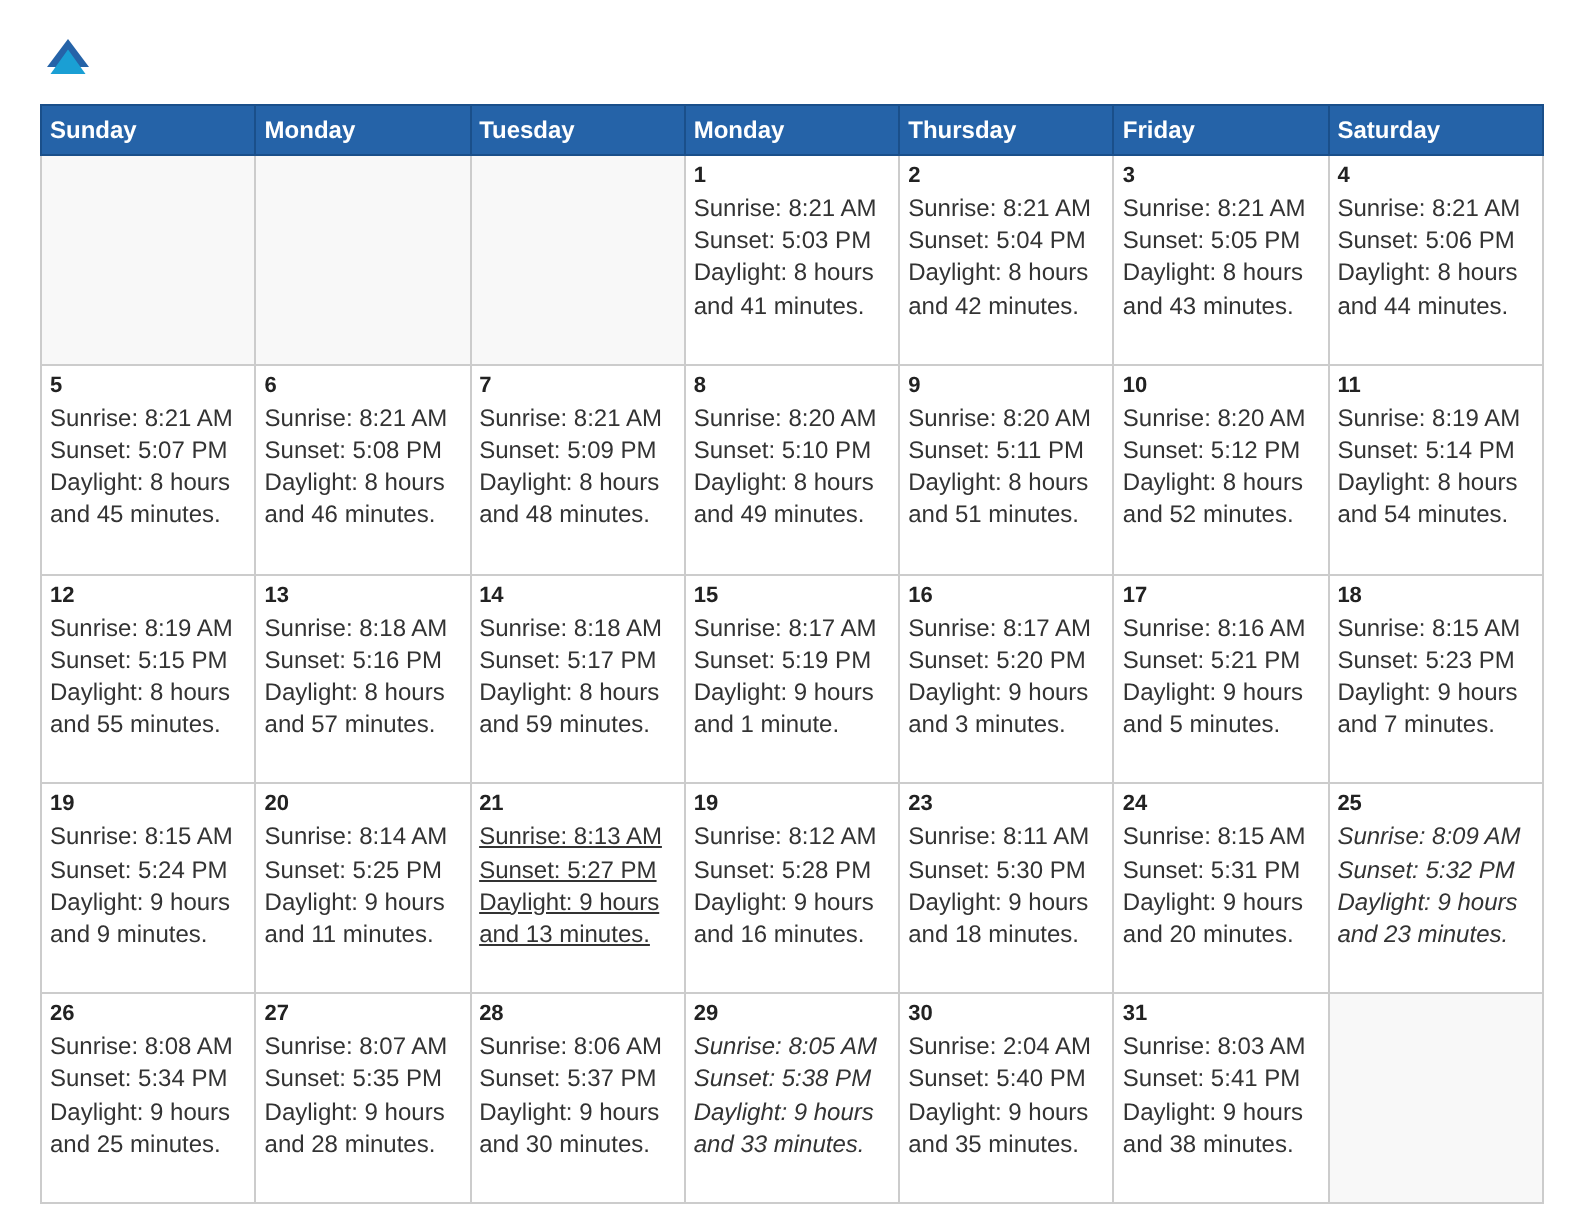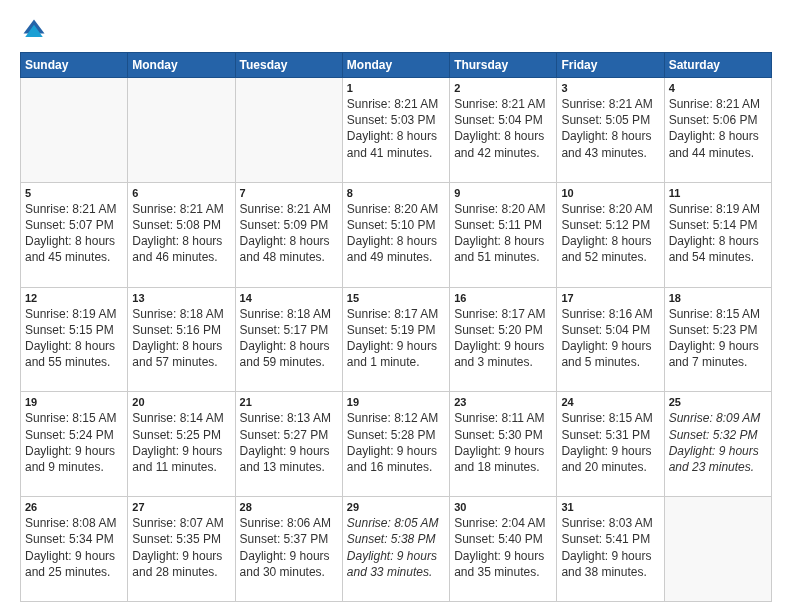--- a/index.html
+++ b/index.html
@@ -246,21 +246,21 @@
           <td>
             <span class="day-number">16</span>
             <div class="day-info" style="white-space: pre-line;">Sunrise: 8:17 AM
 Sunset: 5:20 PM
 Daylight: 9 hours
 and 3 minutes.</div>
           </td>
           <td>
             <span class="day-number">17</span>
             <div class="day-info" style="white-space: pre-line;">Sunrise: 8:16 AM
-Sunset: 5:04 PM
+Sunset: 5:21 PM
 Daylight: 9 hours
 and 5 minutes.</div>
           </td>
           <td>
             <span class="day-number">18</span>
             <div class="day-info" style="white-space: pre-line;">Sunrise: 8:15 AM
 Sunset: 5:23 PM
 Daylight: 9 hours
 and 7 minutes.</div>
           </td>
@@ -275,21 +275,21 @@
           </td>
           <td>
             <span class="day-number">20</span>
             <div class="day-info" style="white-space: pre-line;">Sunrise: 8:14 AM
 Sunset: 5:25 PM
 Daylight: 9 hours
 and 11 minutes.</div>
           </td>
           <td>
             <span class="day-number">21</span>
-            <div class="day-info" style="white-space: pre-line;">Sunrise: 8:13 AM
+            <div class="day-info" style="white-space: pre-line; text-decoration: underline;">Sunrise: 8:13 AM
 Sunset: 5:27 PM
 Daylight: 9 hours
 and 13 minutes.</div>
           </td>
           <td>
             <span class="day-number">19</span>
             <div class="day-info" style="white-space: pre-line;">Sunrise: 8:12 AM
 Sunset: 5:28 PM
 Daylight: 9 hours
 and 16 minutes.</div>

